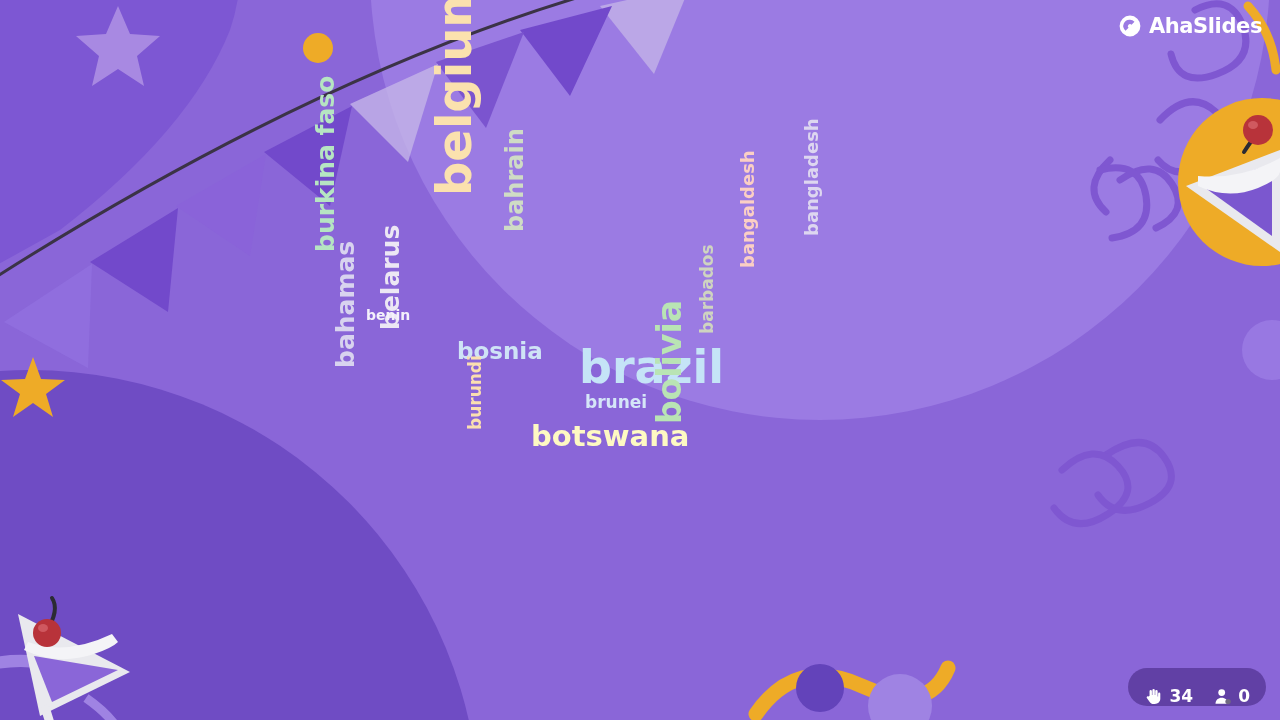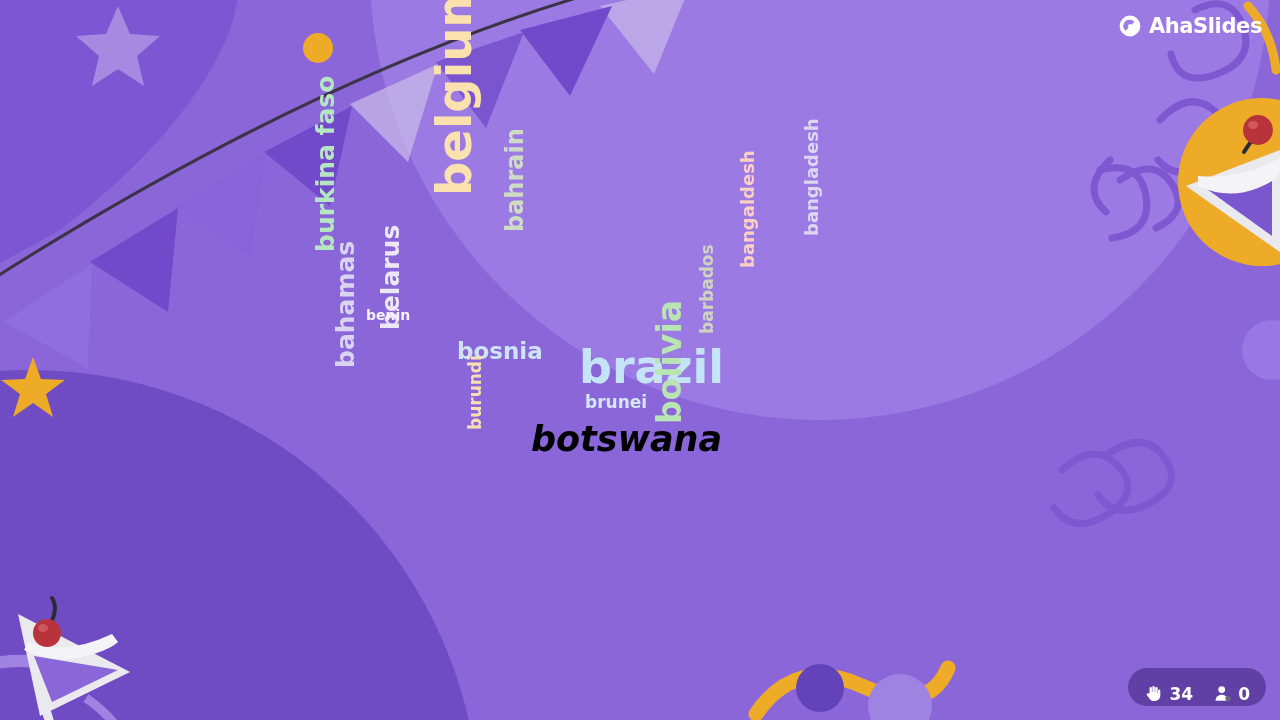--- a/index.html
+++ b/index.html
@@ -46,24 +46,24 @@
     font-weight:bold;
     white-space:nowrap;
     line-height:1;
     transform-origin:0 0;
   }
   .rot { writing-mode:vertical-rl; transform:rotate(180deg); }
 
   
   .pill {
     position:absolute; right:14px; bottom:14px; z-index:45;
-    height:38px; padding:16px 16px;
+    height:38px; padding:0 16px;
     background:rgba(86,54,150,.78);
     border-radius:19px;
-    display:flex; align-items:flex-start; gap:6px;
+    display:flex; align-items:flex-end; gap:6px;
     color:#ffffff; font-size:17px; font-weight:bold;
     font-family:"DejaVu Sans", sans-serif;
   }
   .pill .ic { width:19px; height:19px; display:block; }
   .pill .gap { width:8px; }
 </style>
 </head>
 <body>
 
 <div id="stage">
@@ -153,21 +153,21 @@
       <path d="M17.6 9.4 14 13h4.2a6.2 6.2 0 0 0-.6-3.6Z" fill="#ffffff"></path>
       <rect x="14.6" y="14.2" width="4.4" height="4.4" rx="1.1" fill="#ffffff"></rect>
     </svg>
     <span class="logo-text">AhaSlides</span>
   </div>
 
 
   <div id="cloud">
       <span class="w rot" style="left: 478px; top: 196px; font-size: 48px; color: rgb(251, 225, 174);">belgium</span>
       <span class="w" style="left: 559px; top: 344px; font-size: 46px; color: rgb(197, 228, 247); margin-left: 20px;">brazil</span>
-      <span class="w" style="left: 531px; top: 422px; font-size: 35px; color: #000000; font-style: italic;">botswana</span>
+      <span class="w" style="left: 531px; top: 422px; font-size: 29px; color: #fef9c3;">botswana</span>
       <span class="w rot" style="left: 686px; top: 424px; font-size: 33px; color: rgb(185, 228, 180);">bolivia</span>
       <span class="w" style="left: 457px; top: 340px; font-size: 23px; color: rgb(207, 227, 246);">bosnia</span>
       <span class="w rot" style="left: 338px; top: 252px; font-size: 25px; color: rgb(182, 229, 194);">burkina faso</span>
       <span class="w rot" style="left: 358px; top: 368px; font-size: 25px; color: rgb(216, 211, 239);">bahamas</span>
       <span class="w rot" style="left: 403px; top: 330px; font-size: 25px; color: rgb(236, 231, 244);">belarus</span>
       <span class="w rot" style="left: 527px; top: 232px; font-size: 24px; color: rgb(207, 220, 197);">bahrain</span>
       <span class="w rot" style="left: 757px; top: 268px; font-size: 18px; color: rgb(251, 207, 196);">bangaldesh</span>
       <span class="w rot" style="left: 821px; top: 236px; font-size: 18px; color: rgb(221, 214, 240);">bangladesh</span>
       <span class="w rot" style="left: 716px; top: 334px; font-size: 17px; color: rgb(207, 212, 192);">barbados</span>
       <span class="w rot" style="left: 484px; top: 430px; font-size: 17px; color: rgb(251, 223, 176);">burundi</span>

